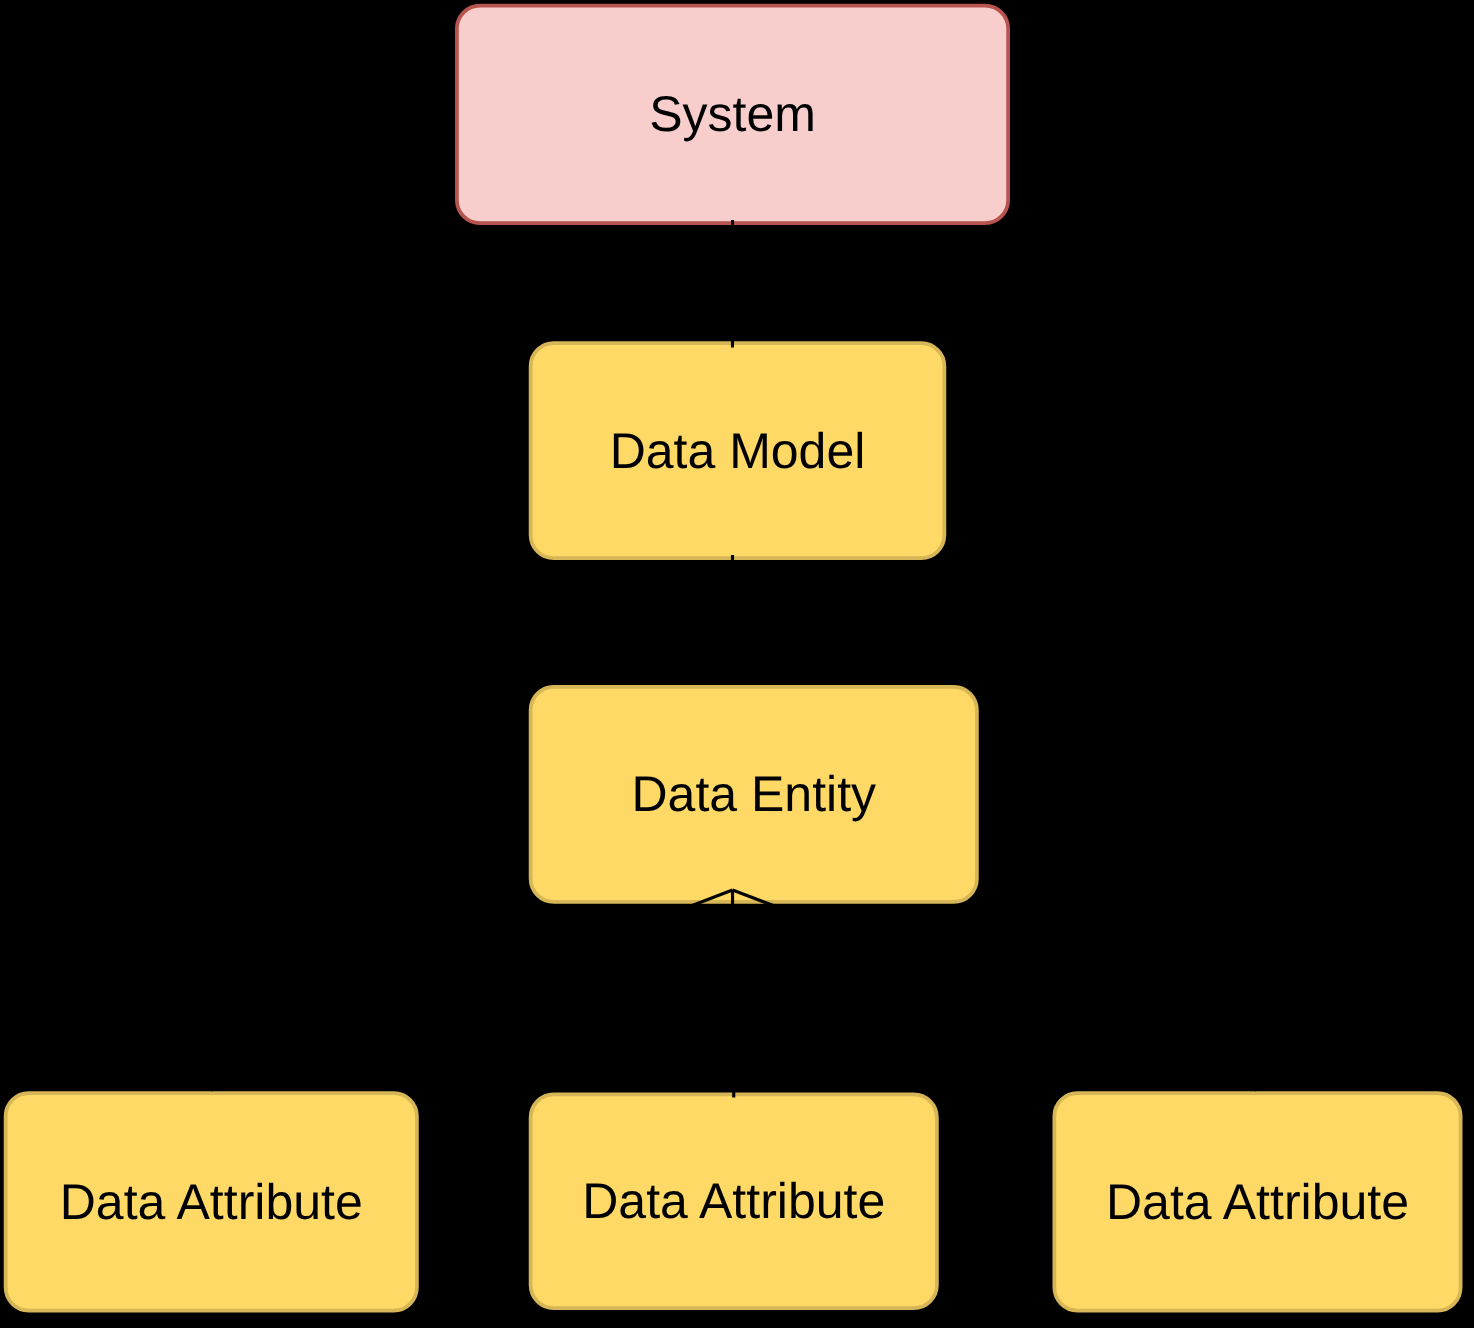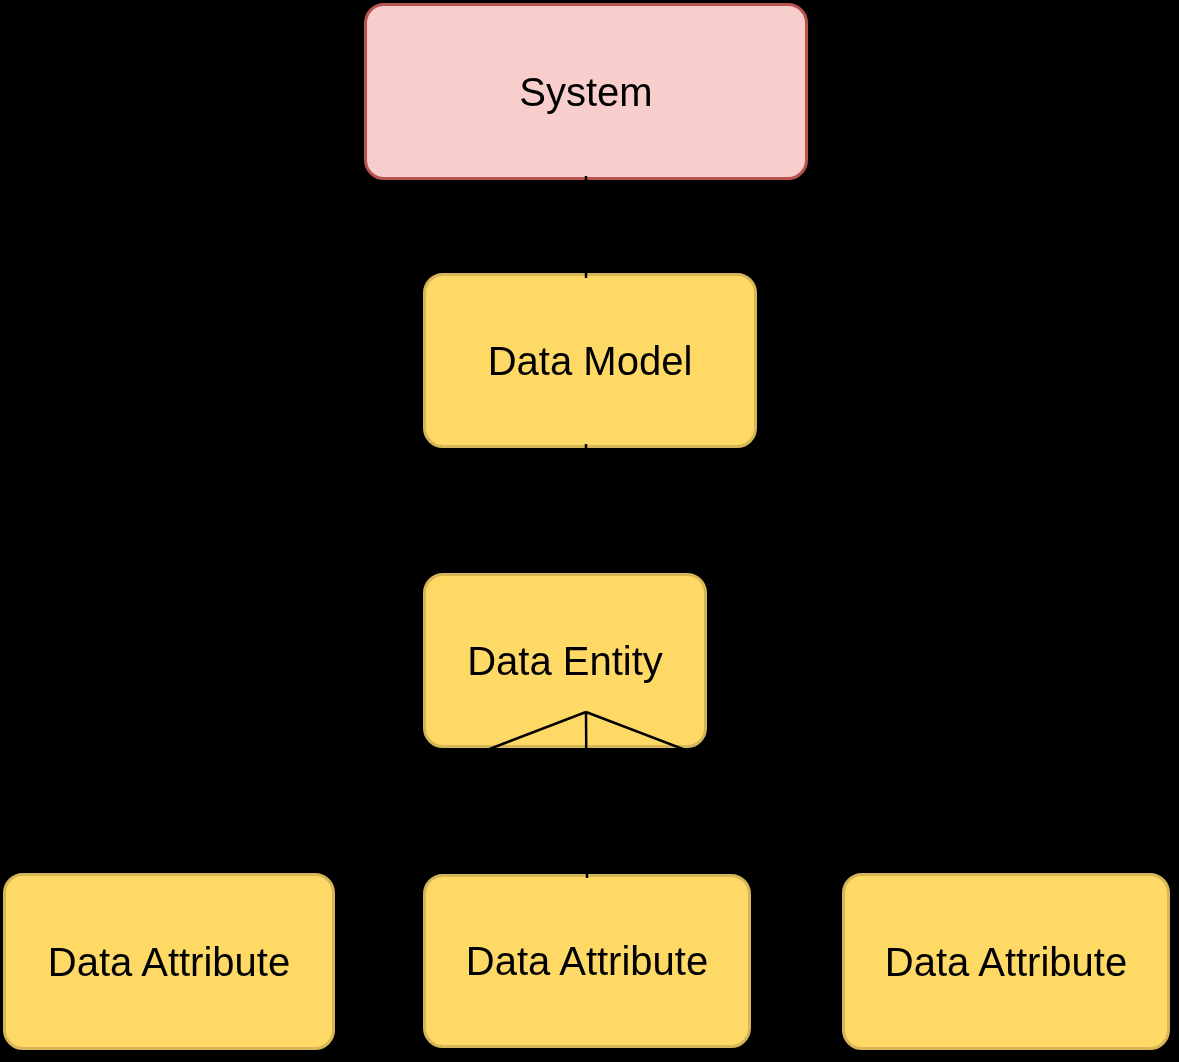--- a/index.html
+++ b/index.html
@@ -34,21 +34,21 @@
     text-align: center;
   }
   .edges {
     position: absolute;
     left: 0; top: 0;
     z-index: 2;
     pointer-events: none;
   }
   #n-system  { left: 364px; top: 3px;   width: 444px; height: 177px; }
   #n-model   { left: 423px; top: 273px; width: 334px; height: 175px; }
-  #n-entity  { left: 423px; top: 573px; width: 284px; height: 175px; }
+  #n-entity  { left: 423px; top: 548px; width: 360px; height: 175px; }
   #n-attr1   { left: 3px;   top: 873px; width: 332px; height: 177px; }
   #n-attr2   { left: 423px; top: 874px; width: 328px; height: 174px; }
   #n-attr3   { left: 842px; top: 873px; width: 328px; height: 177px; }
 </style>
 </head>
 <body>
 
 <div class="canvas" style="background-color: rgb(0, 0, 0);">
 
   <div class="node" id="n-model" style="background-color: rgb(255, 217, 102); border-color: rgb(214, 182, 86); color: rgb(0, 0, 0);">

